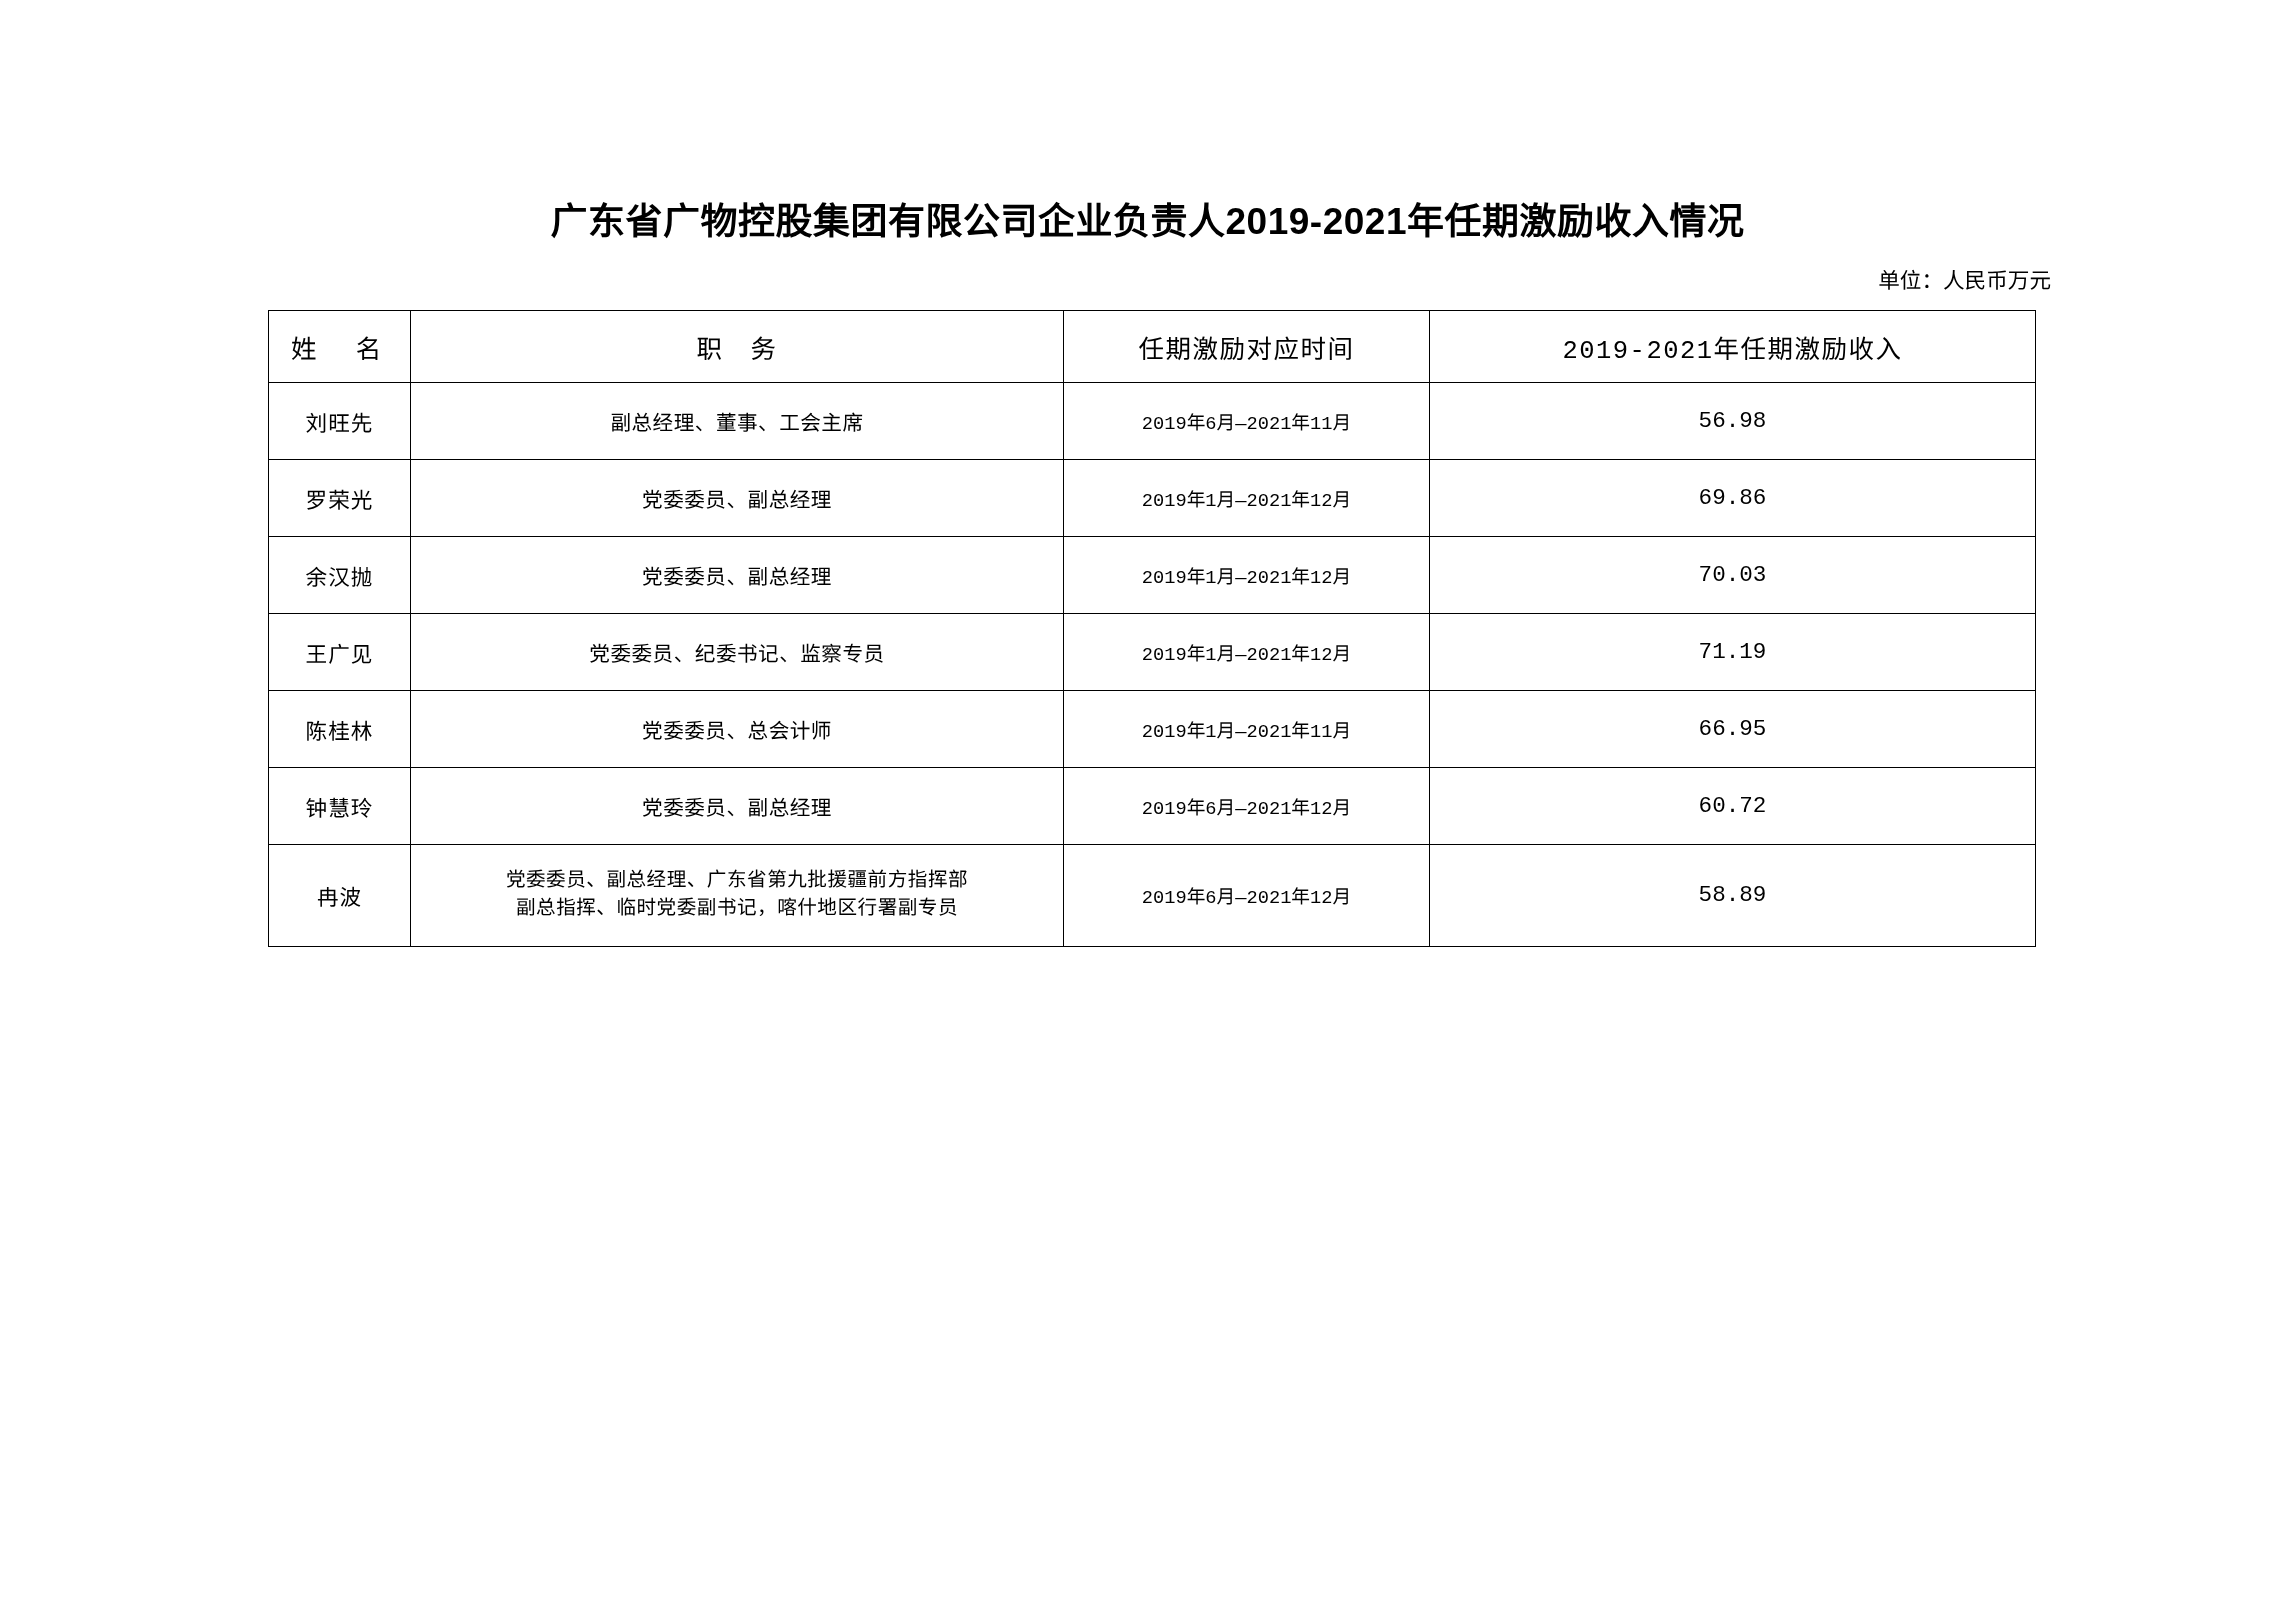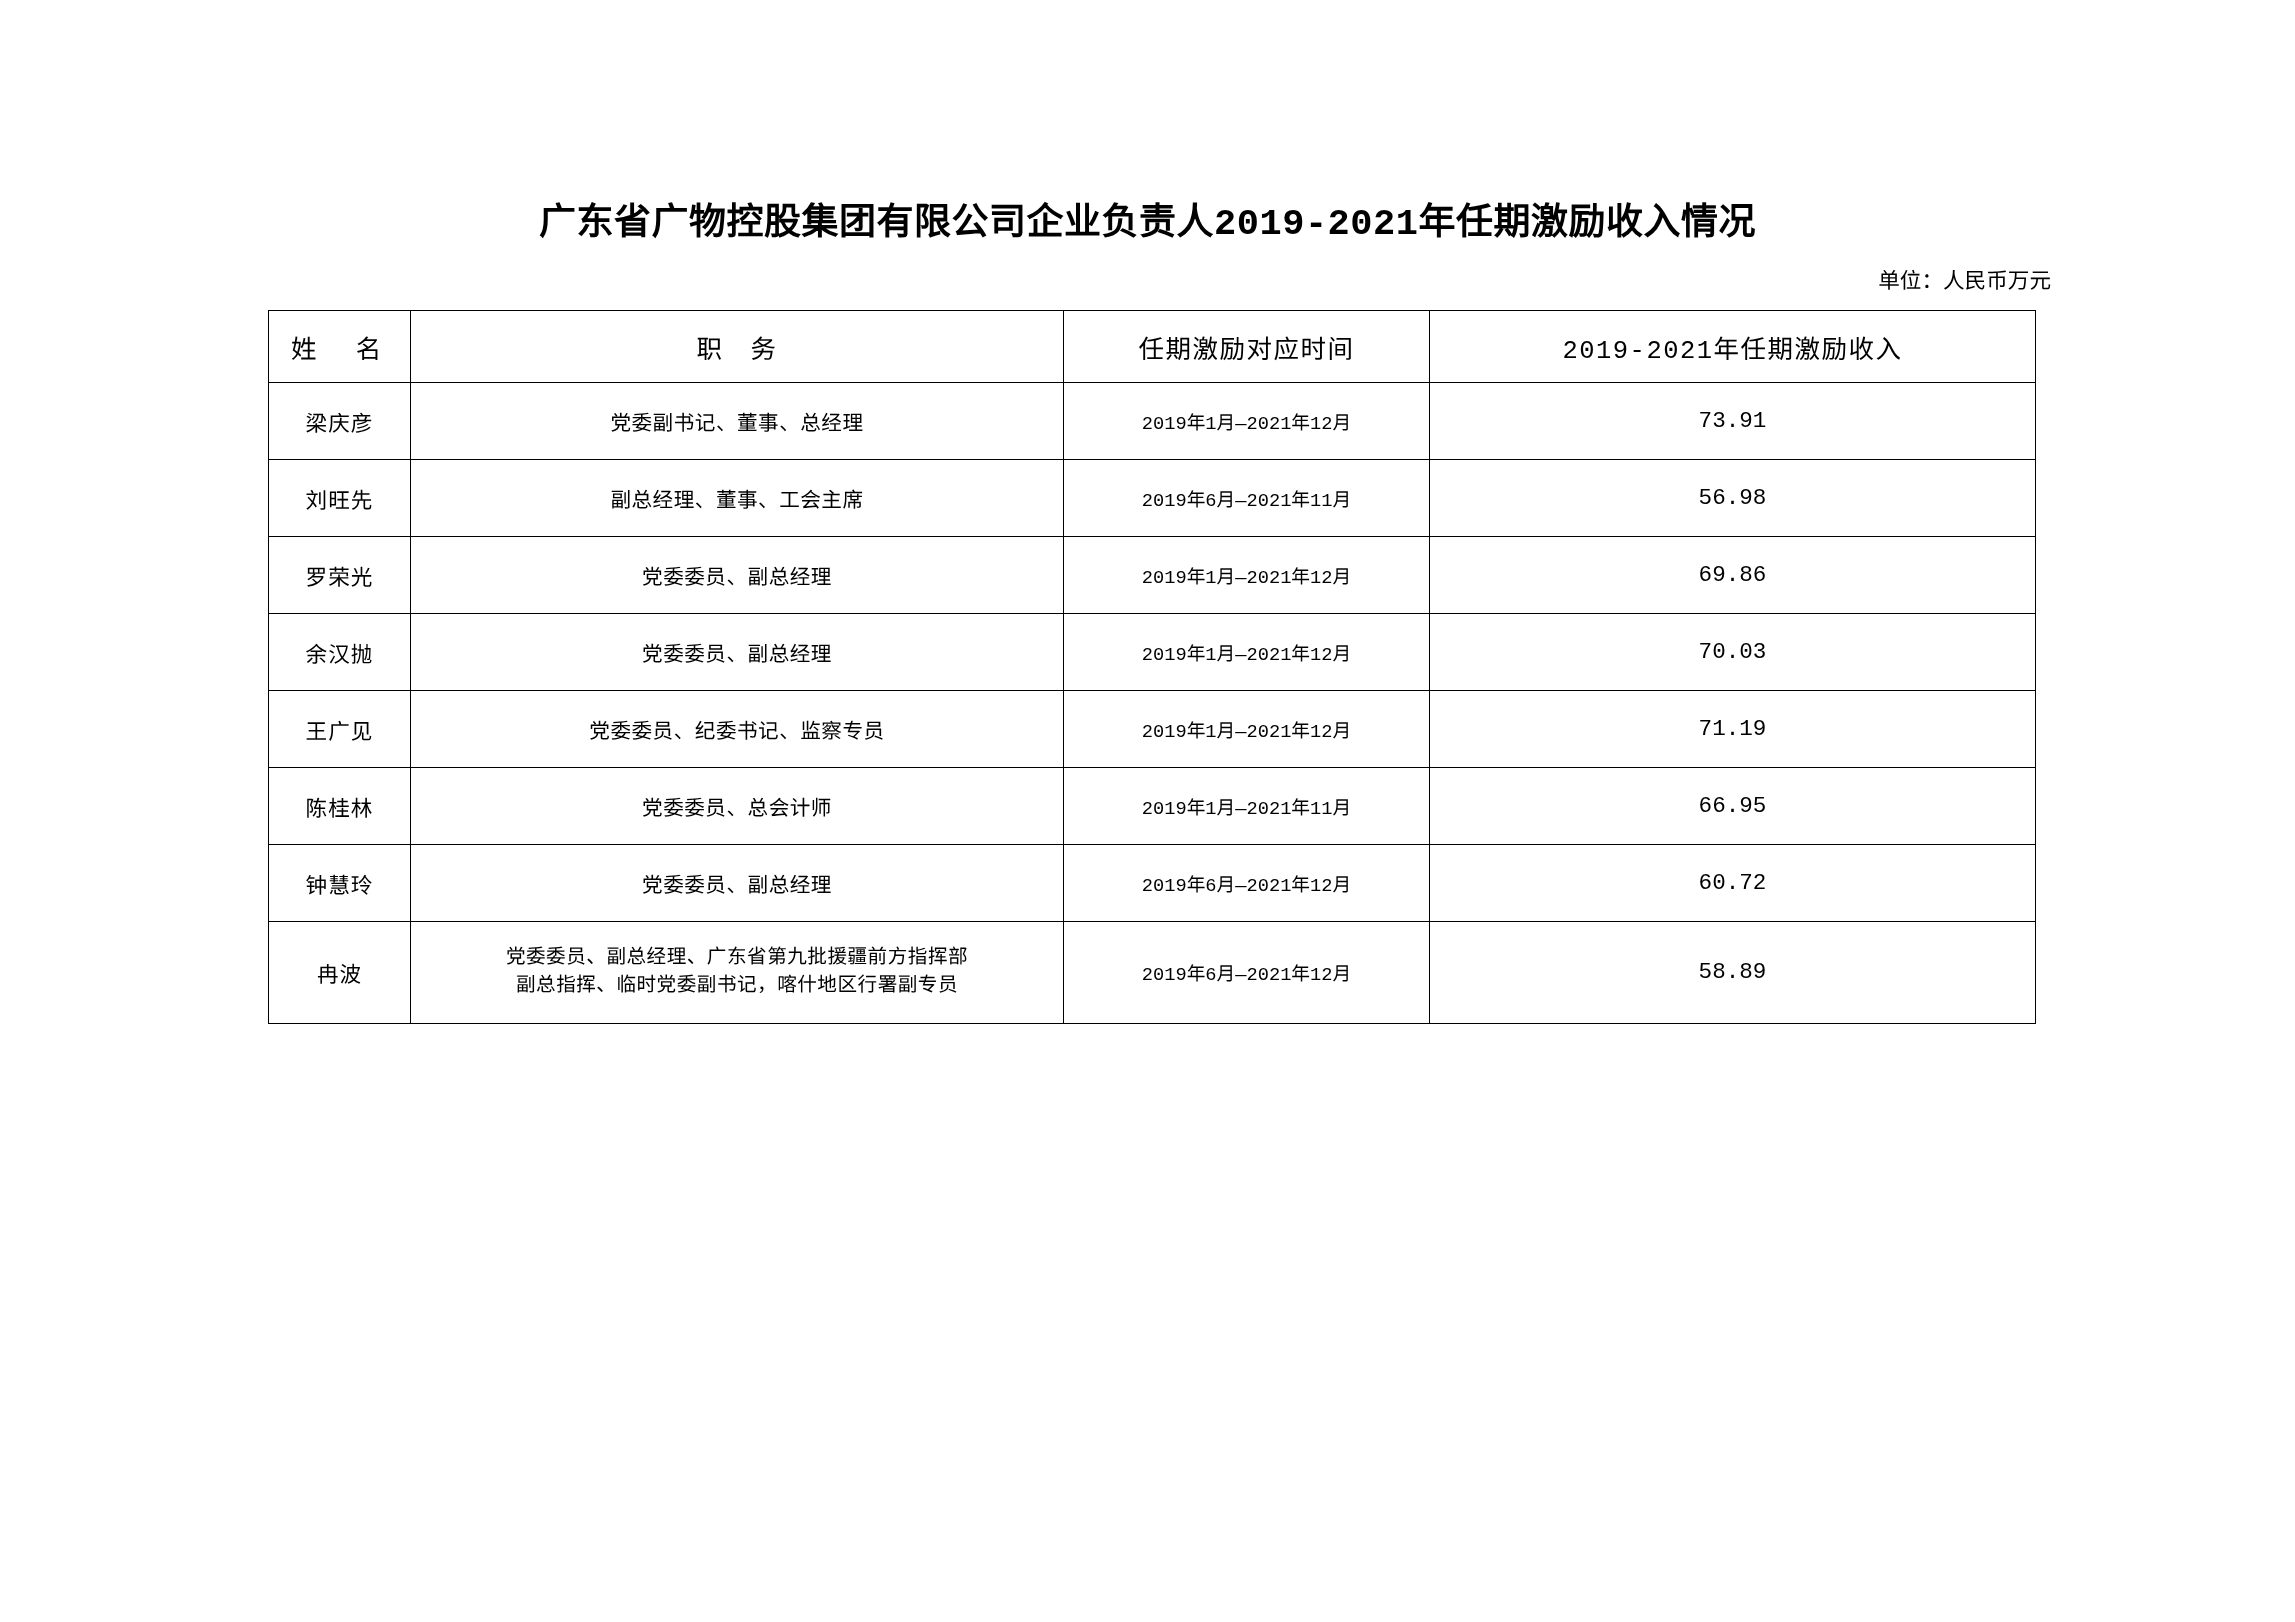--- a/index.html
+++ b/index.html
@@ -24,21 +24,21 @@
   }
   .doc-title {
     position: absolute;
     top: 191px;
     left: 0;
     width: 2295px;
     text-align: center;
     font-size: 37px;
     font-weight: bold;
     letter-spacing: 0.5px;
-    font-family: Liberation Mono, monospace;
+    font-family: Liberation Sans, sans-serif;
   }
   .unit-line {
     position: absolute;
     top: 263px;
     left: 0;
     width: 2295px;
     box-sizing: border-box;
     padding-right: 292px;
     text-align: right;
     font-size: 21.6px;
@@ -110,26 +110,20 @@
     <thead>
       <tr>
         <td class="hdr-name">姓　名</td>
         <td>职　务</td>
         <td>任期激励对应时间</td>
         <td>2019-2021年任期激励收入</td>
       </tr>
     </thead>
     <tbody>
       <tr>
-        <td class="cell-name">梁庆彦</td>
-        <td class="cell-post">党委副书记、董事、总经理</td>
-        <td class="cell-period">2019年1月—2021年12月</td>
-        <td class="cell-income">73.91</td>
-      </tr>
-      <tr>
         <td class="cell-name">刘旺先</td>
         <td class="cell-post">副总经理、董事、工会主席</td>
         <td class="cell-period">2019年6月—2021年11月</td>
         <td class="cell-income">56.98</td>
       </tr>
       <tr>
         <td class="cell-name">罗荣光</td>
         <td class="cell-post">党委委员、副总经理</td>
         <td class="cell-period">2019年1月—2021年12月</td>
         <td class="cell-income">69.86</td>

